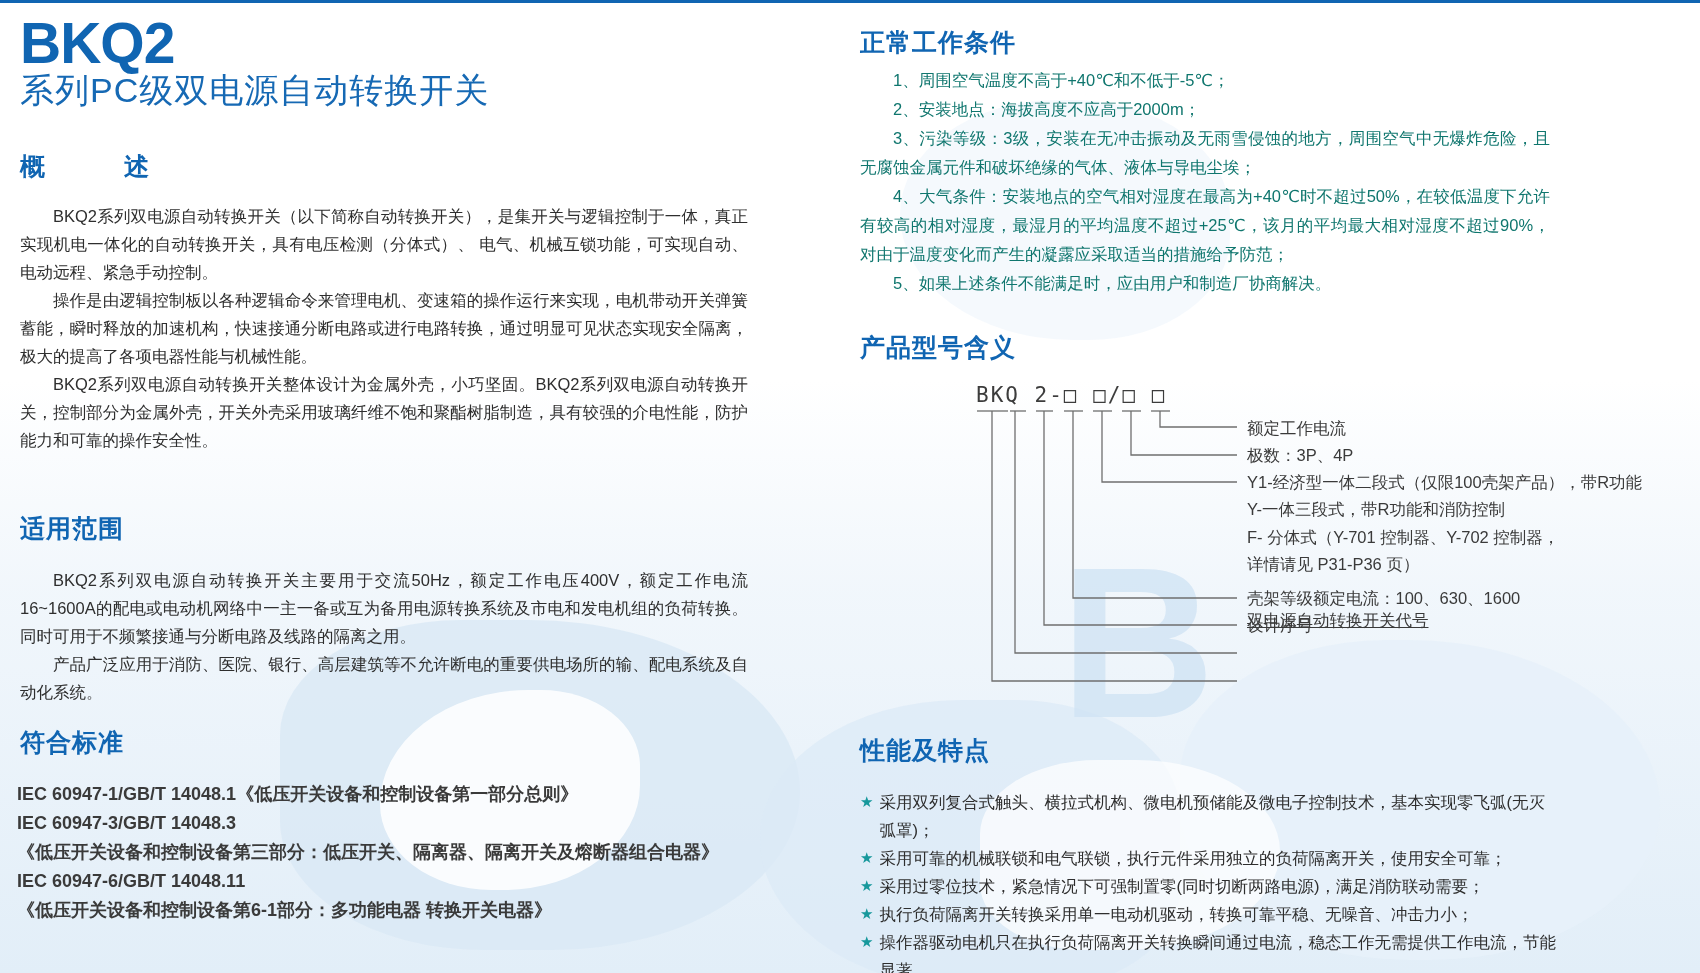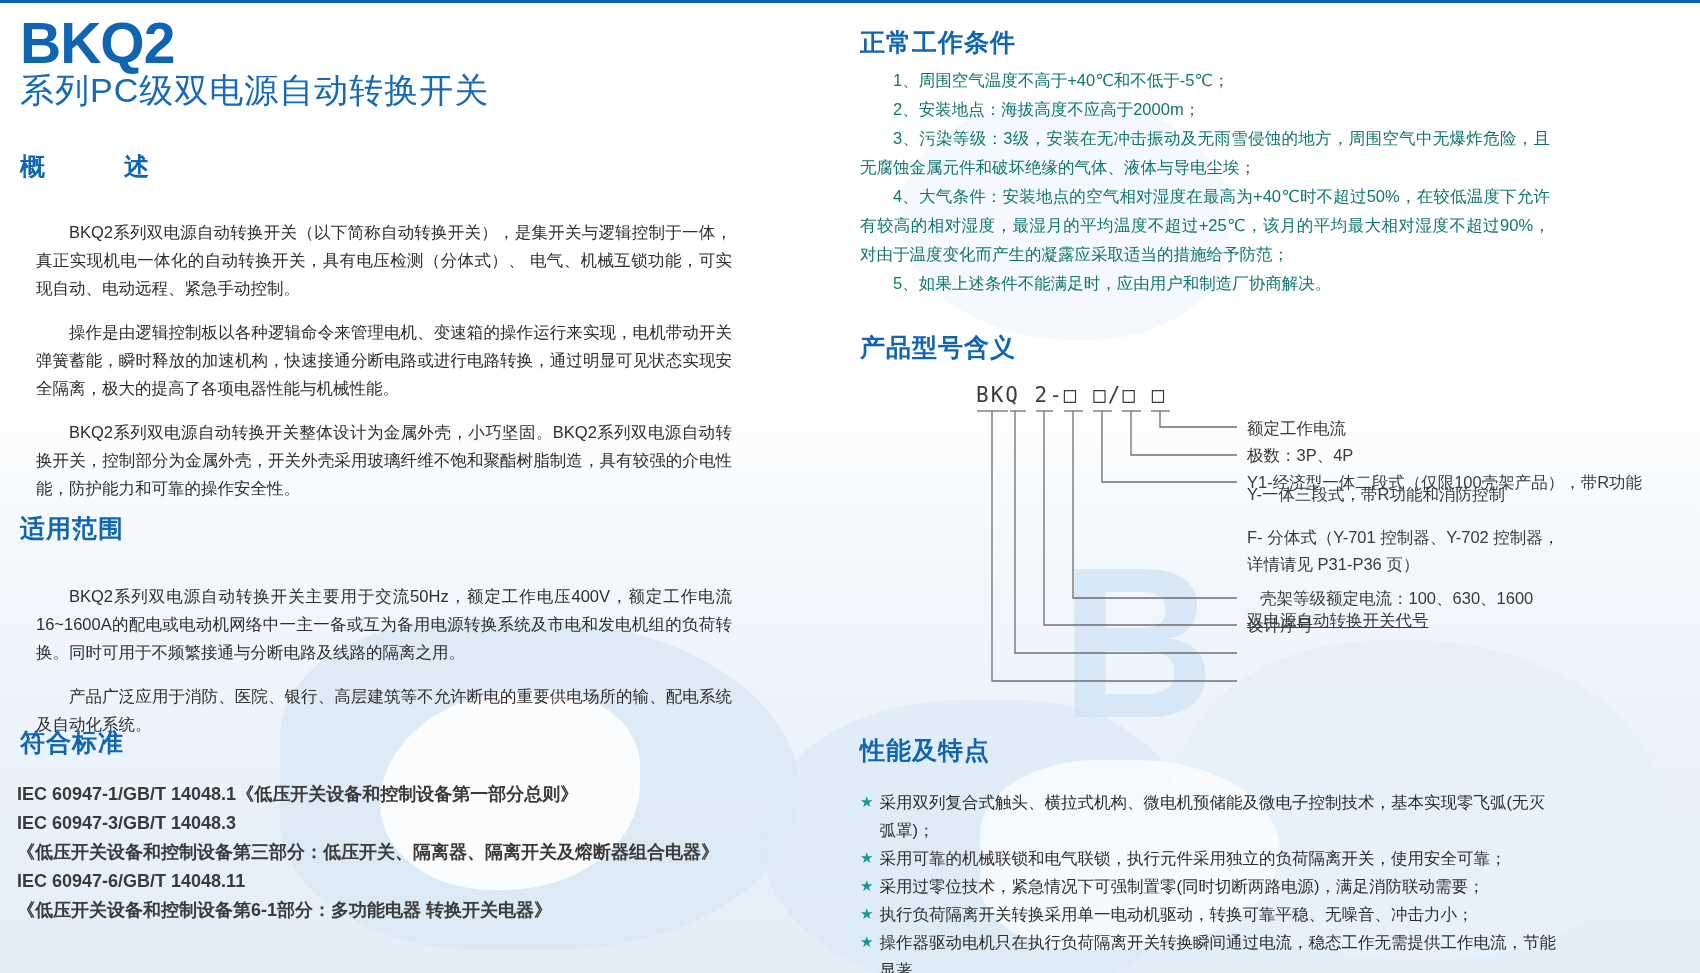--- a/index.html
+++ b/index.html
@@ -28,21 +28,21 @@
   .content{position:absolute;left:0;top:0;width:1700px;height:973px;z-index:1;padding-left:44px;}
 
   
   .h-sec{position:absolute;font-size:25px;font-weight:bold;color:#1065b2;letter-spacing:1px;}
   .brand-title{position:absolute;left:20px;top:10px;font-size:57px;font-weight:bold;
     color:#1065b2;letter-spacing:-1px;}
   .brand-sub{position:absolute;left:20px;top:68px;font-size:34px;color:#1669b4;letter-spacing:1px;}
 
   
   .body-block{position:absolute;font-size:16.5px;line-height:28px;color:#2e2e2e;text-align:justify;}
-  .body-block p{margin:16px;text-indent:2em;}
+  .body-block p{margin:0;text-indent:2em;}
   .std-lines{position:absolute;left:17px;top:780px;width:720px;font-size:18px;line-height:29px;color:#3a3a3a;font-weight:bold;}
   .std-lines div{white-space:nowrap;}
 
   .wc-items{position:absolute;left:860px;top:66px;width:690px;font-size:16.5px;line-height:29px;
     color:#0f766e;text-align:justify;}
   .wc-items p{margin:0;text-indent:2em;}
 
   
   .model-string{position:absolute;left:976px;top:383px;
     font-family:"DejaVu Sans Mono","Liberation Mono",monospace;
@@ -126,24 +126,24 @@
       <polyline points="142,35 142,106 277,106"></polyline>
       <polyline points="113,35 113,222 277,222"></polyline>
       <polyline points="84,35  84,249  277,249"></polyline>
       <polyline points="55,35  55,277  277,277"></polyline>
       <polyline points="32,35  32,305  277,305"></polyline>
     </g>
   </svg>
   <div class="model-label" style="top:418px;">额定工作电流</div>
   <div class="model-label" style="top:445px;">极数：3P、4P</div>
   <div class="model-label" style="top:472px;">Y1-经济型一体二段式（仅限100壳架产品），带R功能</div>
-  <div class="model-label" style="top:484px;">Y-一体三段式，带R功能和消防控制</div>
+  <div class="model-label" style="top:499px;">Y-一体三段式，带R功能和消防控制</div>
   <div class="model-label" style="top:527px;">F- 分体式（Y-701 控制器、Y-702 控制器，</div>
   <div class="model-label" style="top:554px;">详情请见 P31-P36 页）</div>
-  <div class="model-label" style="top:588px;margin-left:13px;">壳架等级额定电流：100、630、1600</div>
+  <div class="model-label" style="top:588px;">壳架等级额定电流：100、630、1600</div>
   <div class="model-label" style="top:615px;">设计序号</div>
   <div class="model-label" style="top:610px;text-decoration:underline;">双电源自动转换开关代号</div>
 
   <div class="h-sec" style="left:860px;top:734px;">性能及特点</div>
   <div class="feat-items">
     <div class="feat-row">
       <span class="feat-star">★</span>
       <span class="feat-text">采用双列复合式触头、横拉式机构、微电机预储能及微电子控制技术，基本实现零飞弧(无灭弧罩)；</span>
     </div>
     <div class="feat-row">

